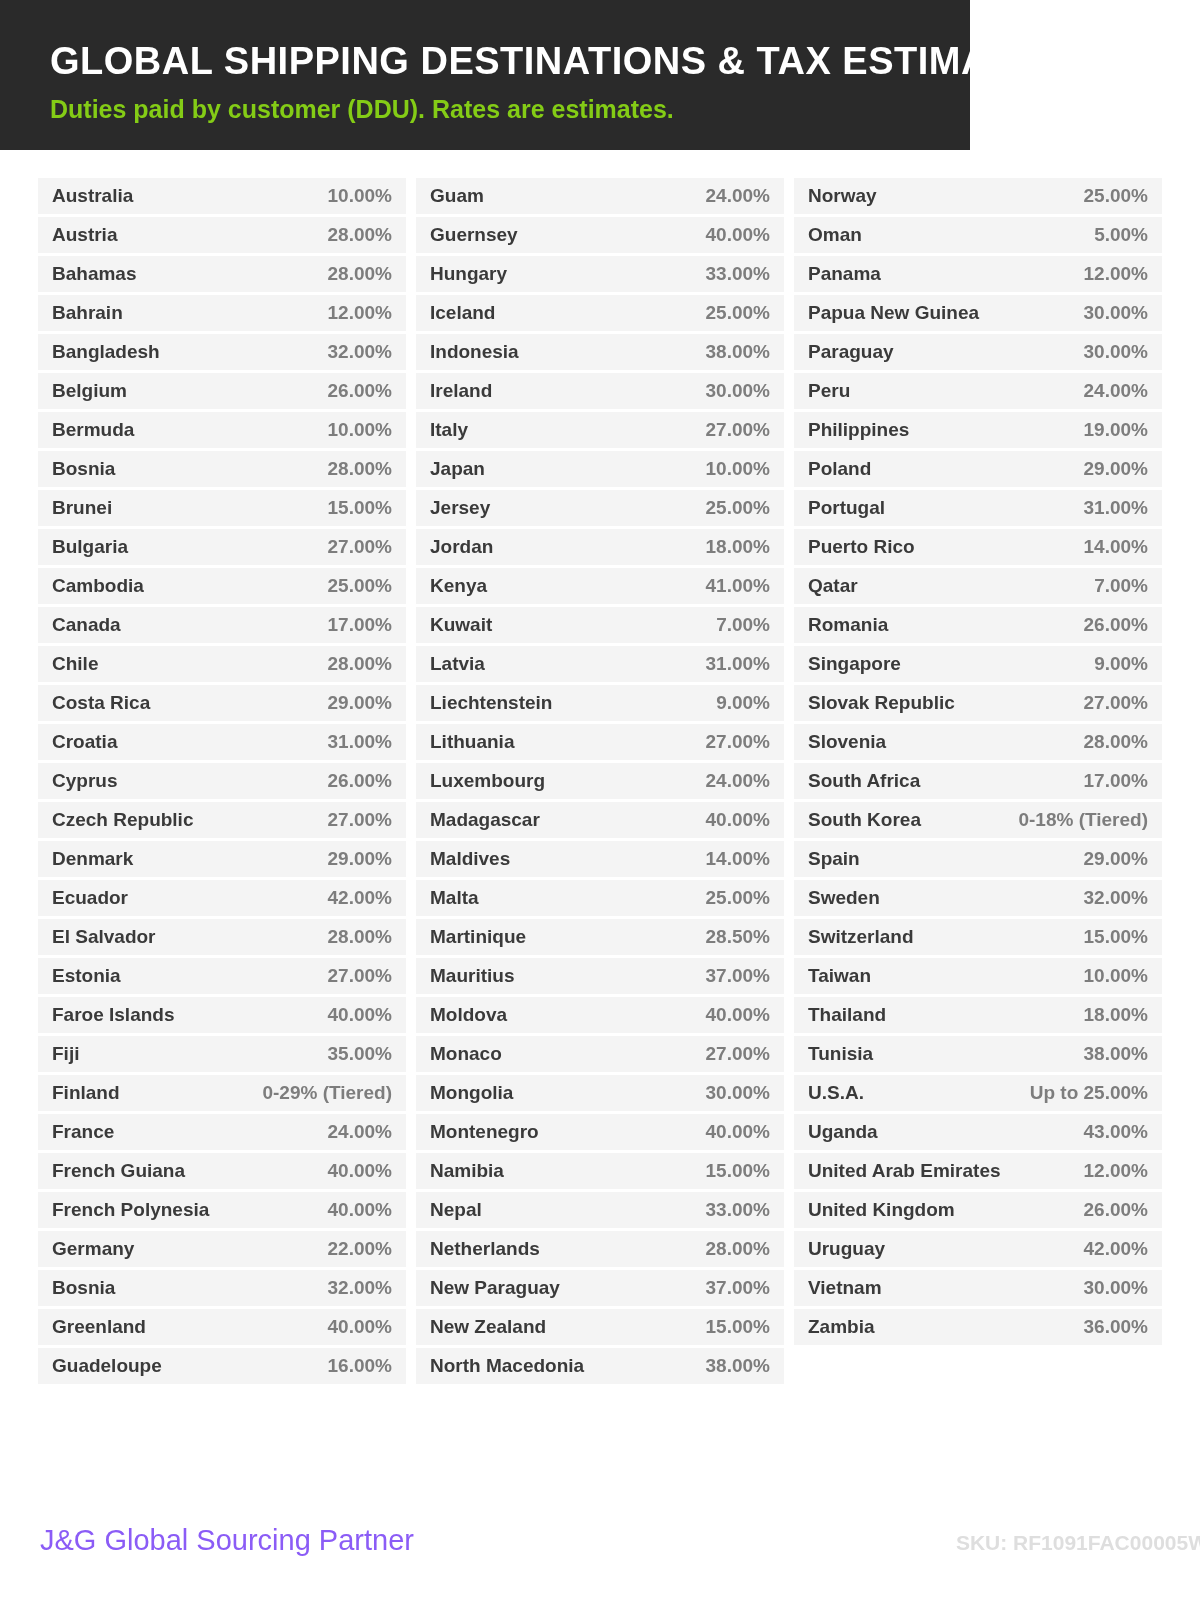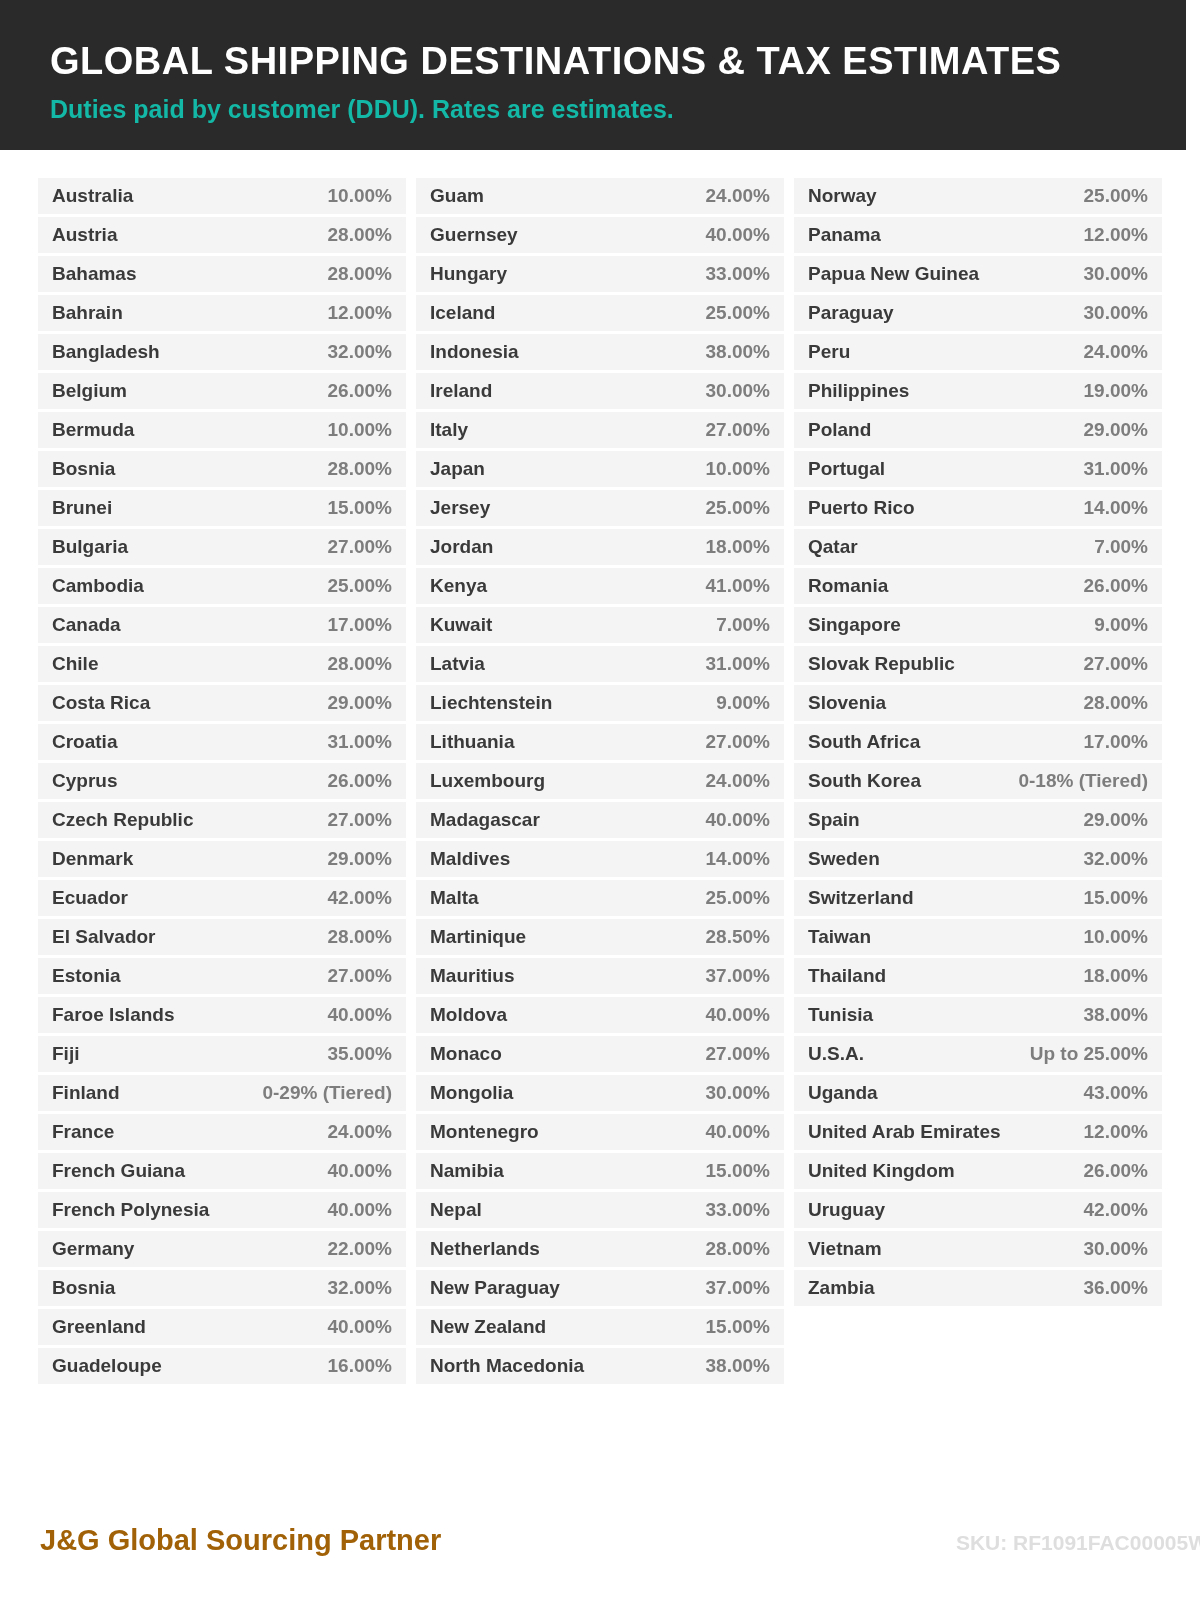--- a/index.html
+++ b/index.html
@@ -4,34 +4,34 @@
 <style>
   * { margin: 0; padding: 0; box-sizing: border-box; }
   html, body {
     width: 1200px; height: 1600px;
     background: #ffffff;
     font-family: "Liberation Sans", sans-serif;
     overflow: hidden;
     position: relative;
   }
   .header {
-    width: 1186px; height: 150px;
+    width: 970px; height: 150px;
     background: #2a2a2a;
     padding: 42px 50px 0 50px;
   }
   .header .title {
     color: #ffffff;
     font-size: 38px;
     font-weight: 700;
     letter-spacing: 0.5px;
     line-height: 1.05;
     white-space: nowrap;
   }
   .header .subtitle {
-    color: #14b8a6;
+    color: #84cc16;
     font-size: 25px;
     font-weight: 700;
     margin-top: 13px;
     white-space: nowrap;
   }
   .content {
     padding: 28px 38px 0 38px;
     display: flex;
     gap: 10px;
     align-items: flex-start;
@@ -68,23 +68,23 @@
     left: 0;
     top: 1524px;
     width: 1200px;
     display: flex;
     justify-content: space-between;
     align-items: baseline;
     padding-left: 40px;
     overflow: hidden;
   }
   .footer .brand {
-    color: #a16207;
+    color: #8b5cf6;
     font-size: 29px;
-    font-weight: 700;
+    font-weight: 400;
     white-space: nowrap;
   }
   .footer .sku {
     color: #dedede;
     font-size: 21px;
     font-weight: 700;
     white-space: nowrap;
     margin-right: -8px;
   }
 </style>
@@ -348,20 +348,24 @@
         <span class="country">North Macedonia</span>
         <span class="rate">38.00%</span>
       </div>
     </div>
     <div class="col">
       <div class="row">
         <span class="country">Norway</span>
         <span class="rate">25.00%</span>
       </div>
       <div class="row">
+        <span class="country">Oman</span>
+        <span class="rate">5.00%</span>
+      </div>
+      <div class="row">
         <span class="country">Panama</span>
         <span class="rate">12.00%</span>
       </div>
       <div class="row">
         <span class="country">Papua New Guinea</span>
         <span class="rate">30.00%</span>
       </div>
       <div class="row">
         <span class="country">Paraguay</span>
         <span class="rate">30.00%</span>

